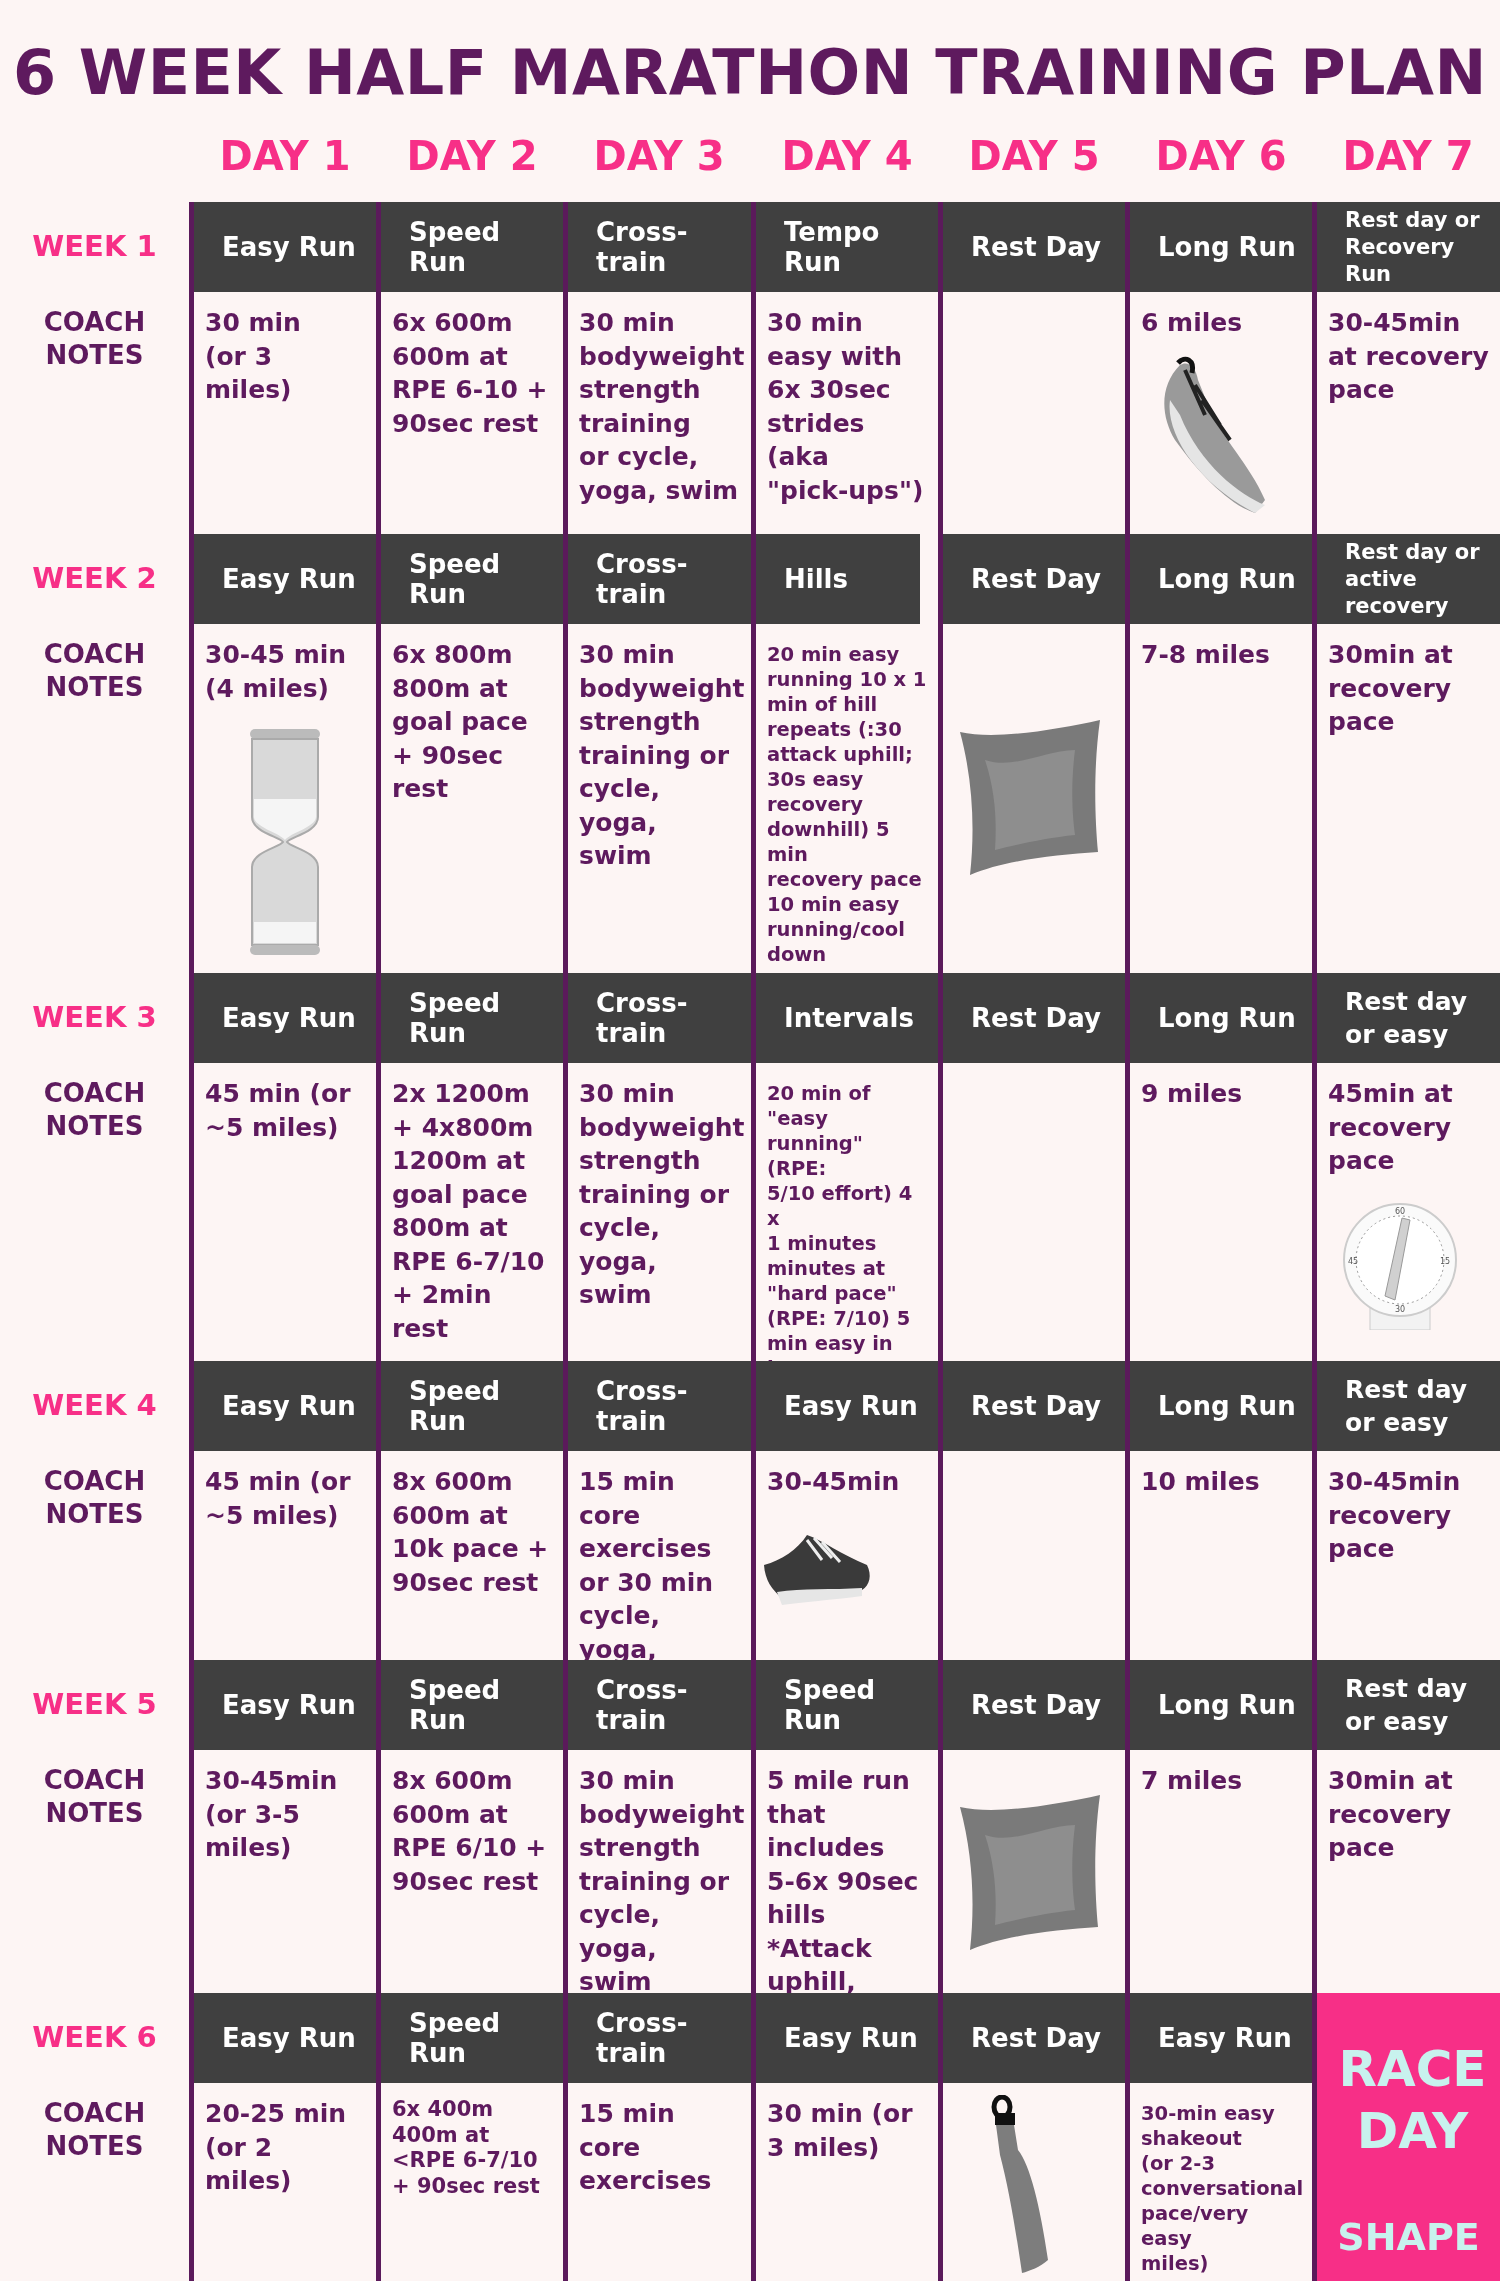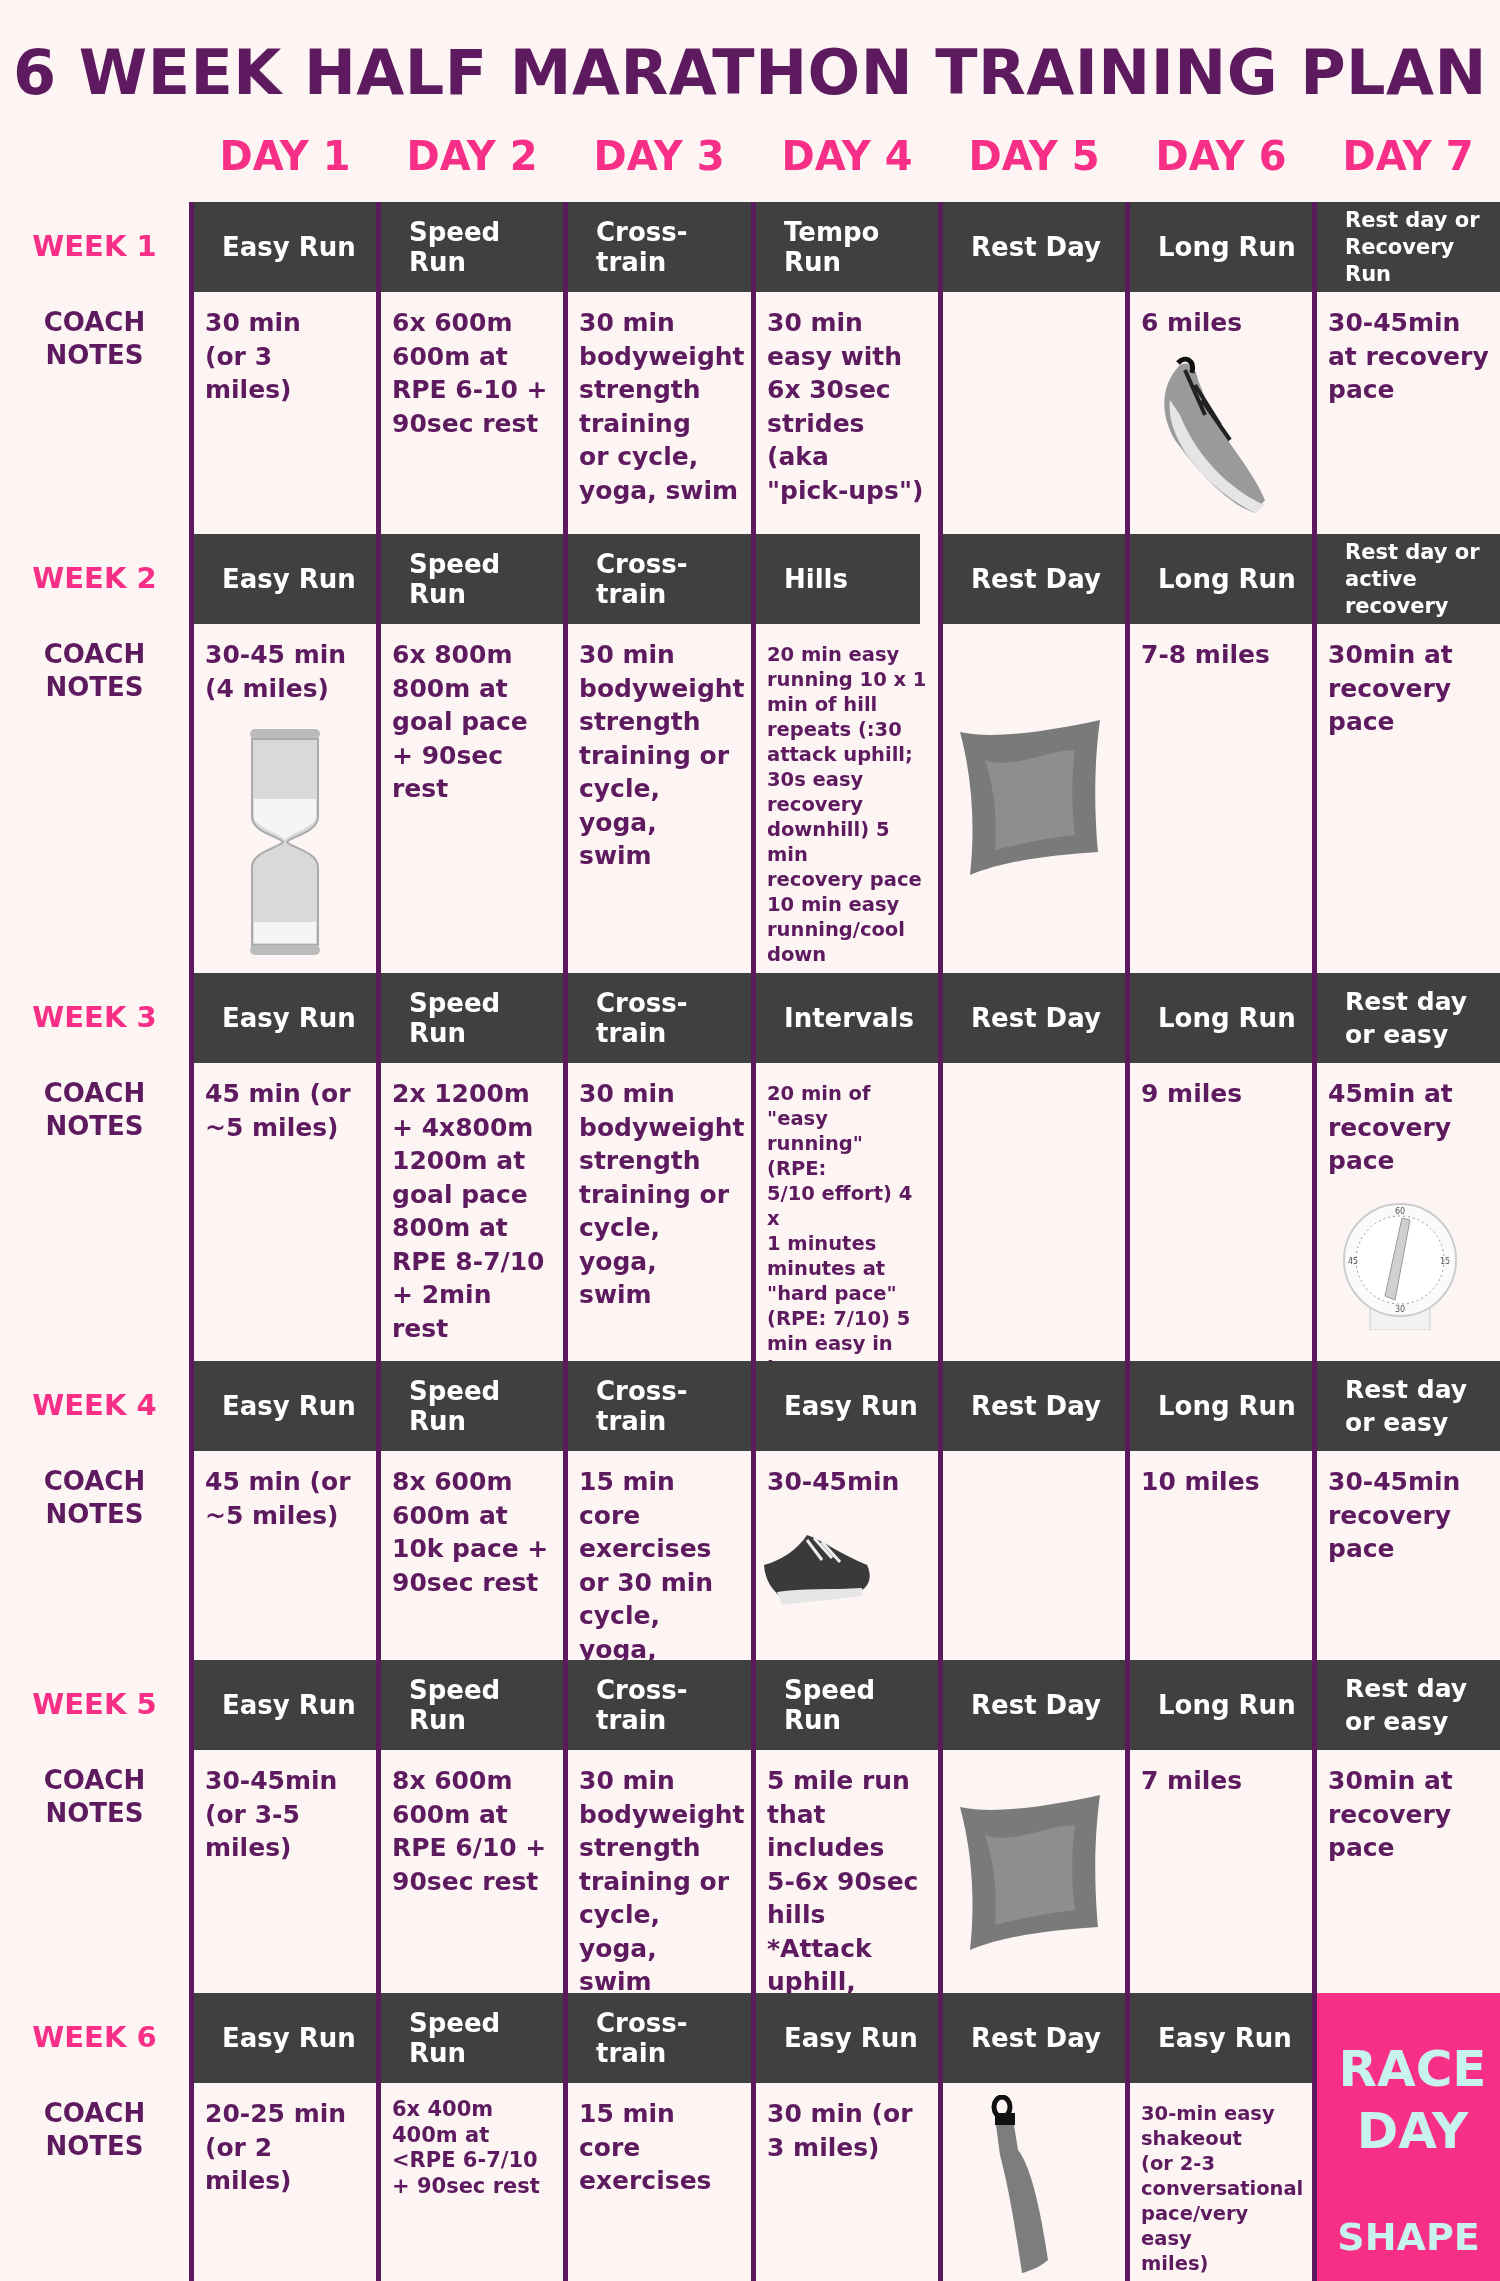--- a/index.html
+++ b/index.html
@@ -152,21 +152,21 @@
     <div class="hdr-cell" style="left: 1130px; top: 973px; width: 182px; white-space: pre-line;">Long Run</div>
     <div class="hdr-cell medium" style="left: 1317px; top: 973px; width: 183px; white-space: pre-line;">Rest day
 or easy</div>
     <div class="body-cell" style="left: 194px; top: 1063px; width: 182px; height: 298px;">45 min (or
 ~5 miles)</div>
     <div class="body-cell" style="left: 381px; top: 1063px; width: 182px; height: 298px;">2x 1200m
 + 4x800m
 1200m at
 goal pace
 800m at
-RPE 8-7/10
+RPE 6-7/10
 + 2min rest</div>
     <div class="body-cell" style="left: 568px; top: 1063px; width: 183px; height: 298px;">30 min
 bodyweight
 strength
 training or
 cycle, yoga,
 swim</div>
     <div class="body-cell tiny" style="left: 756px; top: 1063px; width: 182px; height: 298px;">20 min of "easy
 running" (RPE:
 5/10 effort) 4 x

